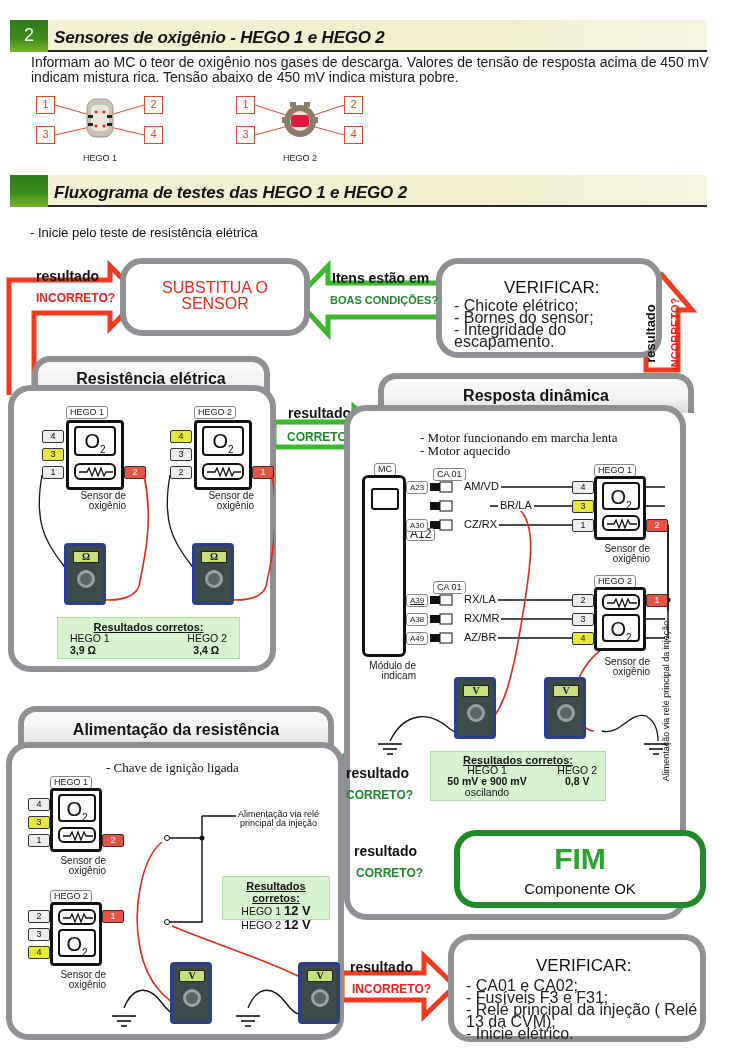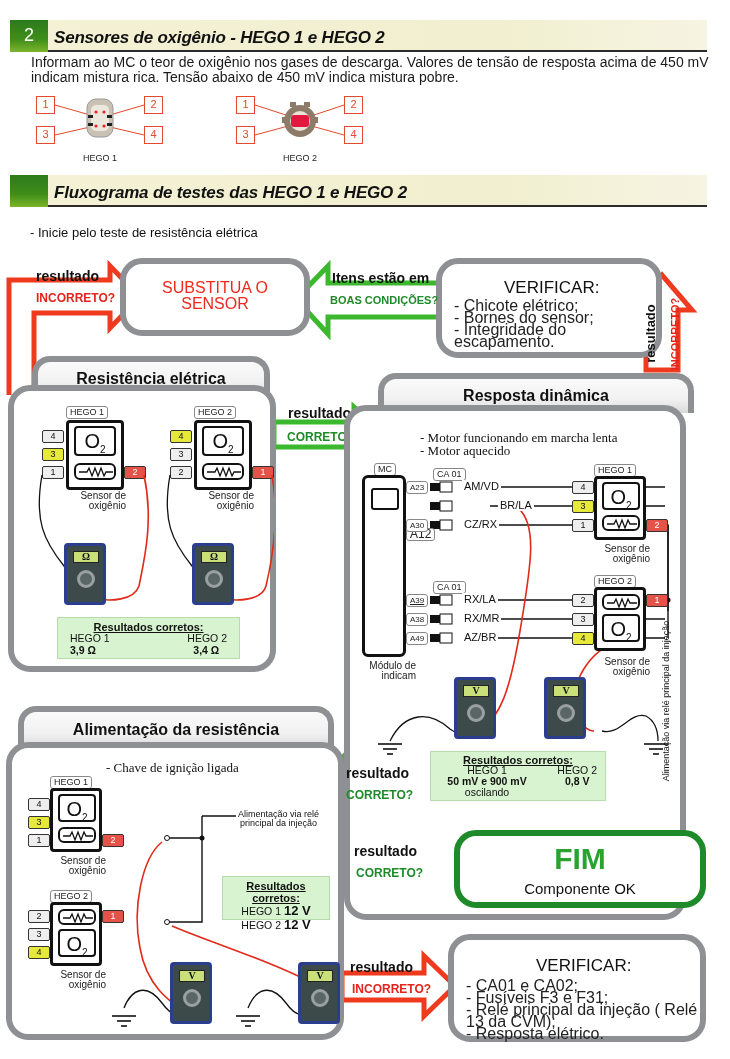--- a/index.html
+++ b/index.html
@@ -495,15 +495,15 @@
   <div class="abs" style="left:0; right:0; top:8px; text-align:center; font-size:30px; font-weight:bold; color:#2aa32e; line-height:30px;">FIM</div>
   <div class="abs" style="left:0; right:0; top:44px; text-align:center; font-size:15px; color:#111;">Componente OK</div>
 </div>
 
 <div class="gbox" style="left:448px; top:934px; width:258px; height:108px;">
   <div class="abs verif-title" style="left:82px; top:16px;">VERIFICAR:</div>
   <div class="abs verif-list" style="left:12px; top:40px;">
     <div>- CA01 e CA02;</div>
     <div>- Fusíveis F3 e F31;</div>
     <div>- Relé principal da injeção ( Relé 13 da CVM);</div>
-    <div>- Resposta elétrico.</div>
+    <div>- Inicie elétrico.</div>
   </div>
 </div>
 
 </body></html>

